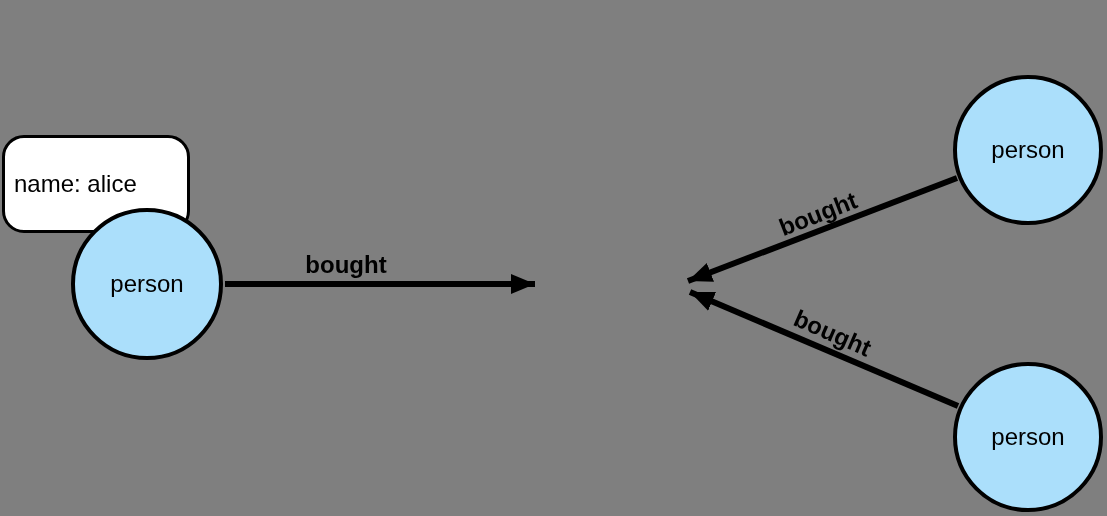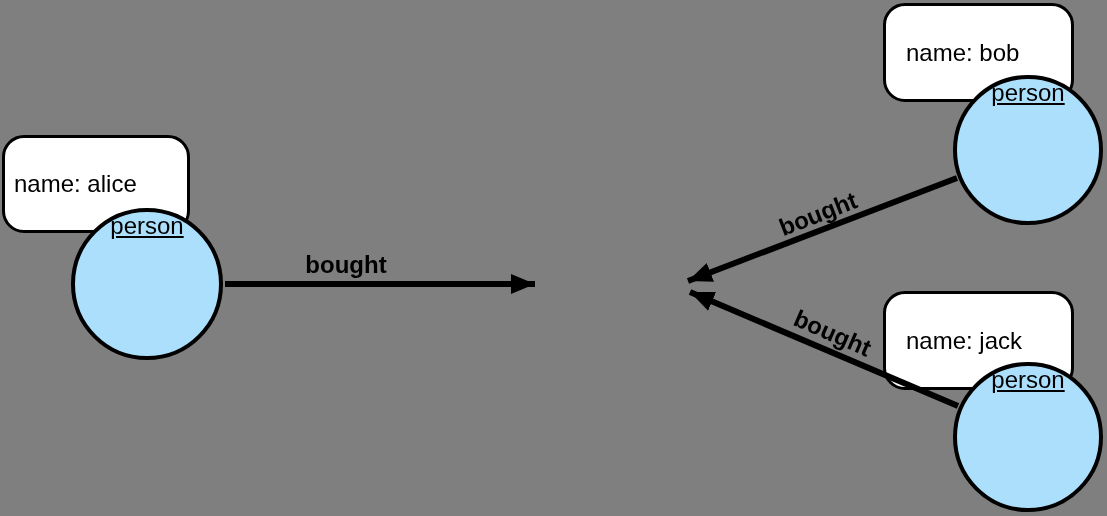--- a/index.html
+++ b/index.html
@@ -32,25 +32,24 @@
     z-index: 2;
     left: 0; top: 0;
   }
   .node {
     position: absolute;
     z-index: 3;
     border: 4px solid var(--stroke, #000000);
     border-radius: 50%;
     box-sizing: border-box;
     display: flex;
-    align-items: flex-start;
+    align-items: center;
     justify-content: center;
     font-size: 24px;
     color: #000;
-    text-decoration: underline;
   }
   .node.person  { background: var(--person-color, #abdffb); }
   .node.product { background: var(--product-color, #98bc55); }
 
   
   #box-alice   { left: 2px;   top: 135px; width: 188px; height: 98px; padding-left: 9px; }
   #box-product { left: 416px; top: 133px; width: 237px; height: 102px; }
   #box-bob     { left: 883px; top: 3px;   width: 191px; height: 99px; }
   #box-jack    { left: 883px; top: 291px; width: 191px; height: 99px; }
 
@@ -72,26 +71,20 @@
   }
 </style>
 </head>
 <body>
 
 <div id="canvas">
 
   <div class="prop-box" id="box-alice">
     <span>name: alice</span>
   </div>
-  <div class="prop-box" id="box-bob">
-    <span>name: bob</span>
-  </div>
-  <div class="prop-box" id="box-jack">
-    <span>name: jack</span>
-  </div>
 
   <svg id="edges" width="1107" height="516" viewBox="0 0 1107 516">
     <defs>
       <marker id="arrow" viewBox="0 0 10 10" refX="10" refY="5" markerWidth="4" markerHeight="4" markerUnits="strokeWidth" orient="auto">
         <path d="M 0 0.8 L 10 5 L 0 9.2 z" fill="#000000"></path>
       </marker>
     </defs>
 
     <line class="edge-line" x1="225" y1="284" x2="535" y2="284" marker-end="url(#arrow)"></line>
     <text class="edge-label" transform="translate(346,284)" y="-11">bought</text>

